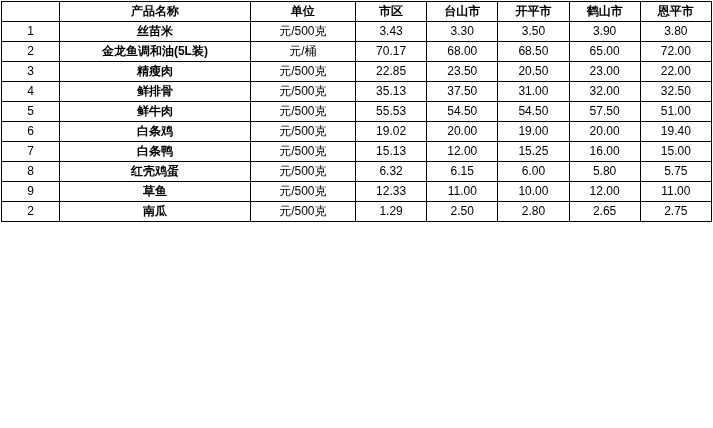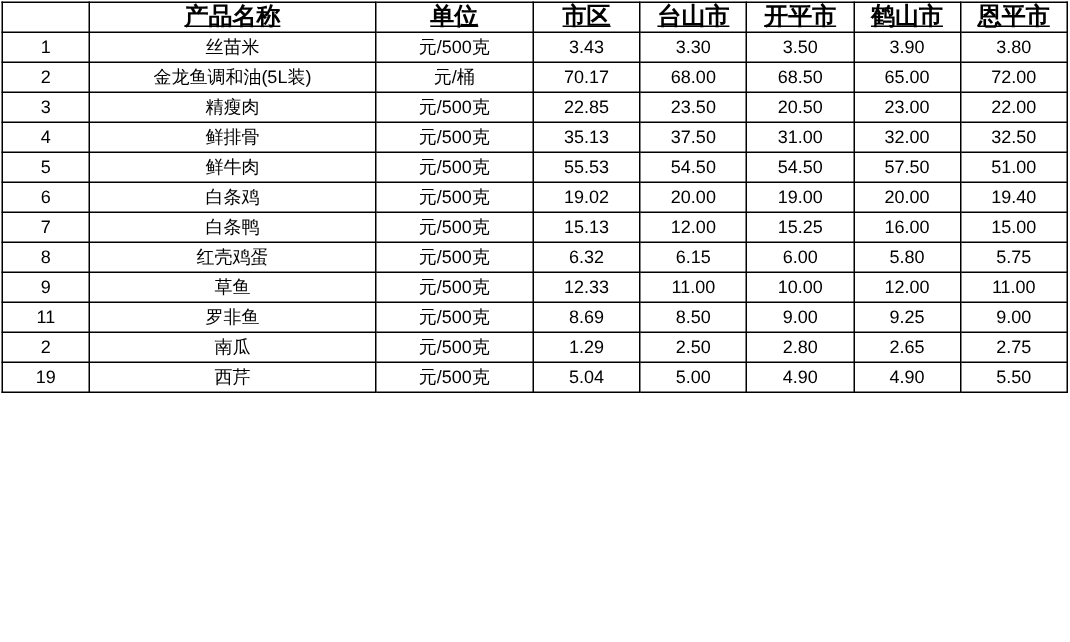--- a/index.html
+++ b/index.html
@@ -26,29 +26,29 @@
     height: 19px;
     line-height: 19px;
     padding: 0 2px;
     font-size: 12px;
     text-align: center;
     white-space: nowrap;
     overflow: hidden;
   }
   #price-table thead th {
     font-weight: bold;
-    font-size: 16px;
-    text-decoration: underline;
+    font-size: 12px;
   }
   .col-idx    { width: 58px; }
   .col-name   { width: 190px; }
   .col-unit   { width: 105px; }
   .col-price  { width: 71px; }
   td.cell-name {
     font-size: 13px;
+    font-weight: bold;
   }
   td.cell-unit {
     font-size: 12px;
   }
   td.cell-idx {
     font-size: 12px;
   }
   td.cell-price {
     font-size: 12px;
   }
@@ -164,43 +164,23 @@
         <td class="cell-idx">9</td>
         <td class="cell-name">草鱼</td>
         <td class="cell-unit">元/500克</td>
         <td class="cell-price">12.33</td>
         <td class="cell-price">11.00</td>
         <td class="cell-price">10.00</td>
         <td class="cell-price">12.00</td>
         <td class="cell-price">11.00</td>
       </tr>
       <tr>
-        <td class="cell-idx">11</td>
-        <td class="cell-name">罗非鱼</td>
-        <td class="cell-unit">元/500克</td>
-        <td class="cell-price">8.69</td>
-        <td class="cell-price">8.50</td>
-        <td class="cell-price">9.00</td>
-        <td class="cell-price">9.25</td>
-        <td class="cell-price">9.00</td>
-      </tr>
-      <tr>
         <td class="cell-idx">2</td>
         <td class="cell-name">南瓜</td>
         <td class="cell-unit">元/500克</td>
         <td class="cell-price">1.29</td>
         <td class="cell-price">2.50</td>
         <td class="cell-price">2.80</td>
         <td class="cell-price">2.65</td>
         <td class="cell-price">2.75</td>
       </tr>
-      <tr>
-        <td class="cell-idx">19</td>
-        <td class="cell-name">西芹</td>
-        <td class="cell-unit">元/500克</td>
-        <td class="cell-price">5.04</td>
-        <td class="cell-price">5.00</td>
-        <td class="cell-price">4.90</td>
-        <td class="cell-price">4.90</td>
-        <td class="cell-price">5.50</td>
-      </tr>
     </tbody>
 </table>
 
 </body></html>

